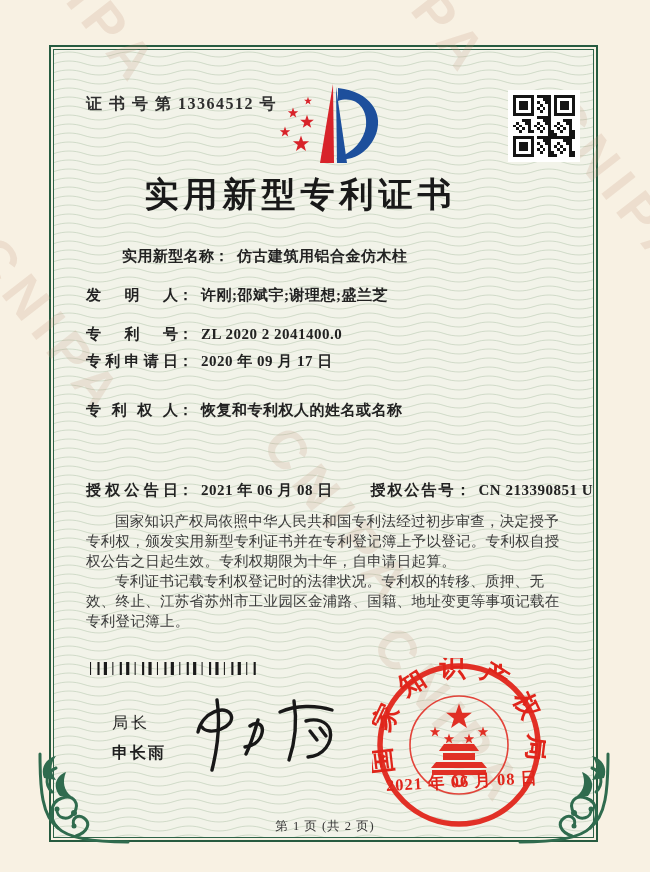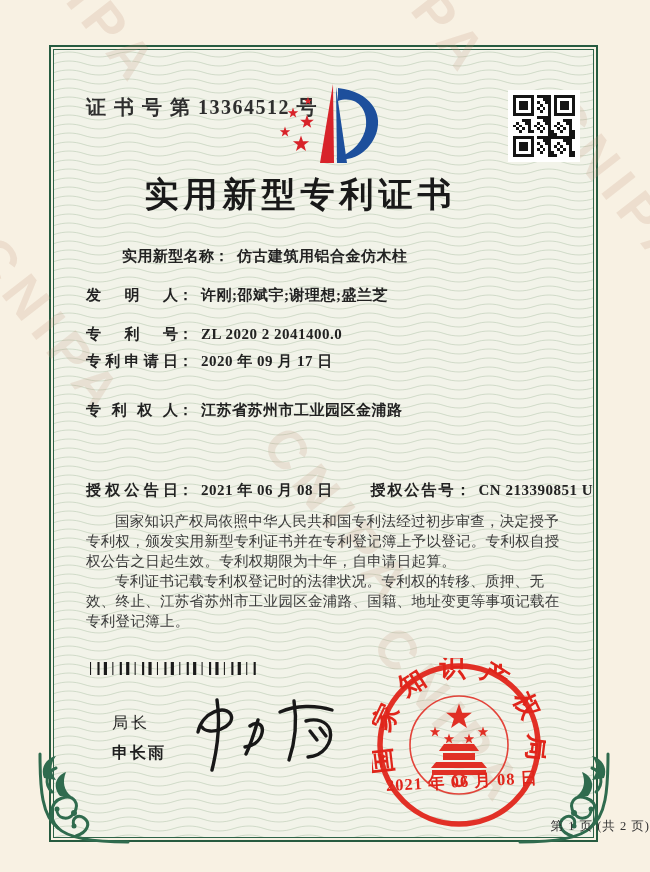--- a/index.html
+++ b/index.html
@@ -13,21 +13,21 @@
       transform:rotate(52deg);white-space:nowrap;pointer-events:none;}
 
   
   .frame{position:absolute;left:49px;top:45px;width:549px;height:797px;
          border:2.5px solid #265b40;z-index:1;box-sizing:border-box;}
   .frame-inner{position:absolute;inset:2px;border:1px solid #2d6348;background:#f2f3e9;}
   .guilloche{position:absolute;inset:0;width:100%;height:100%;}
 
   .content{position:absolute;inset:0;z-index:3;}
 
-  .cert-no{left:86px;top:94px;font-size:20px;font-weight:600;color:#2e2e2e;letter-spacing:1.5px;}
+  .cert-no{left:86px;top:94px;font-size:16px;font-weight:600;color:#2e2e2e;letter-spacing:1.5px;}
   .logo{left:274px;top:80px;}
   .qr-box{left:508px;top:90px;width:62px;height:62px;background:#fff;padding:5px;}
   .title{left:0;top:172px;width:601px;text-align:center;font-size:34px;font-weight:700;
          color:#191919;letter-spacing:5px;}
 
   .frow{left:86px;height:22px;font-size:15px;font-weight:600;color:#222;white-space:nowrap;}
   .flabel{display:inline-block;width:92px;text-align:justify;text-align-last:justify;}
   .fcolon{display:inline-block;margin-right:8px;}
   .fvalue{letter-spacing:0.5px;}
   .pair2{margin-left:34px;}
@@ -43,21 +43,21 @@
              font-size:16px;font-weight:400;color:#1f1f1f;letter-spacing:3px;}
   .sig-name{left:112px;top:743px;font-family:"Liberation Sans","DejaVu Sans",sans-serif;
             font-size:16px;font-weight:600;color:#1f1f1f;letter-spacing:2px;text-align:right;}
   .sig-hand{left:190px;top:694px;z-index:4;}
 
   .seal{left:372px;top:658px;z-index:4;mix-blend-mode:multiply;}
   .seal-date{left:378px;top:771px;width:168px;text-align:center;z-index:5;
              font-size:16.5px;font-weight:700;color:#e0251b;letter-spacing:1px;
              transform:rotate(-3deg);white-space:nowrap;}
 
-  .footer{left:0;top:818px;width:650px;text-align:right;font-size:12.5px;color:#333;letter-spacing:1px;}
+  .footer{left:0;top:818px;width:650px;text-align:center;font-size:12.5px;color:#333;letter-spacing:1px;}
 
   .flourish{position:absolute;z-index:3;}
 </style>
 </head>
 <body>
 
 <div class="wm" style="left:-20px;top:-35px;">CNIPA</div>
 <div class="wm" style="left:310px;top:-45px;">CNIPA</div>
 <div class="wm" style="left:515px;top:155px;">CNIPA</div>
 <div class="wm" style="left:-55px;top:295px;">CNIPA</div>
@@ -157,21 +157,21 @@
   <div class="abs frow" style="top:286px;">
     <span class="flabel">发明人</span><span class="fcolon">：</span><span class="fvalue">许刚;邵斌宇;谢理想;盛兰芝</span>
   </div>
   <div class="abs frow" style="top:325px;">
     <span class="flabel">专利号</span><span class="fcolon">：</span><span class="fvalue">ZL 2020 2 2041400.0</span>
   </div>
   <div class="abs frow" style="top:352px;">
     <span class="flabel">专利申请日</span><span class="fcolon">：</span><span class="fvalue">2020 年 09 月 17 日</span>
   </div>
   <div class="abs frow" style="top:401px;">
-    <span class="flabel">专利权人</span><span class="fcolon">：</span><span class="fvalue">江苏省苏州市工业园区金浦路</span>
+    <span class="flabel">专利权人</span><span class="fcolon">：</span><span class="fvalue">恢复和专利权人的姓名或名称</span>
   </div>
   <div class="abs frow" style="top:481px;">
     <span>
       <span class="flabel">授权公告日</span><span class="fcolon">：</span><span class="fvalue">2021 年 06 月 08 日</span>
     </span>
     <span class="pair2">
       <span class="flabel">授权公告号</span><span class="fcolon">：</span><span class="fvalue">CN 213390851 U</span>
     </span>
   </div>
 

